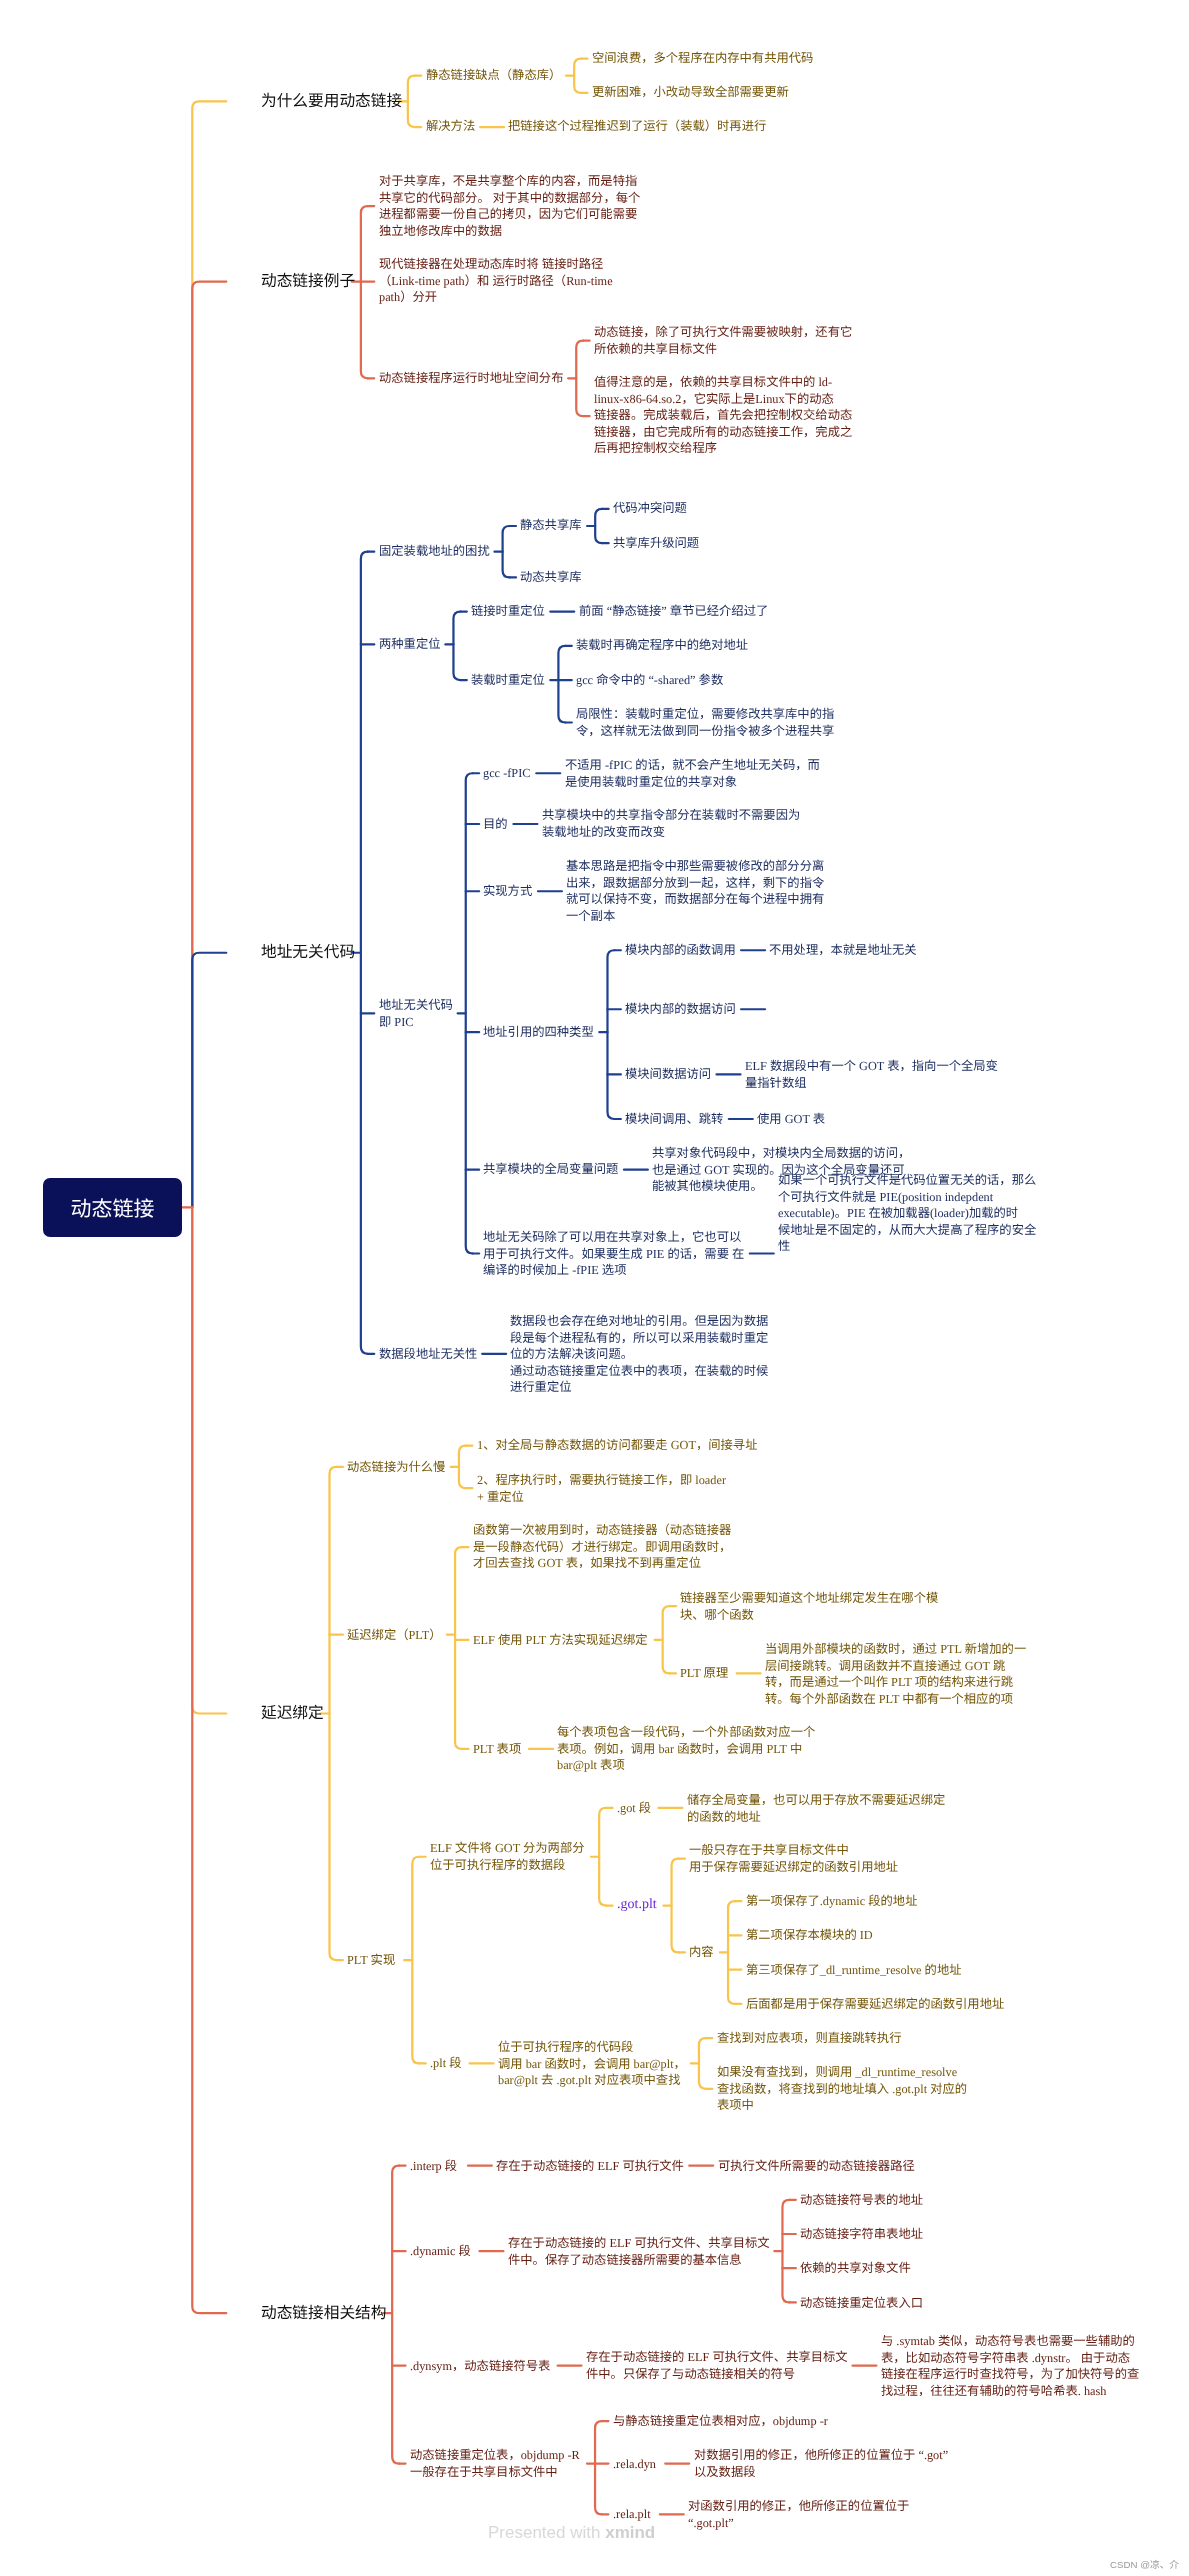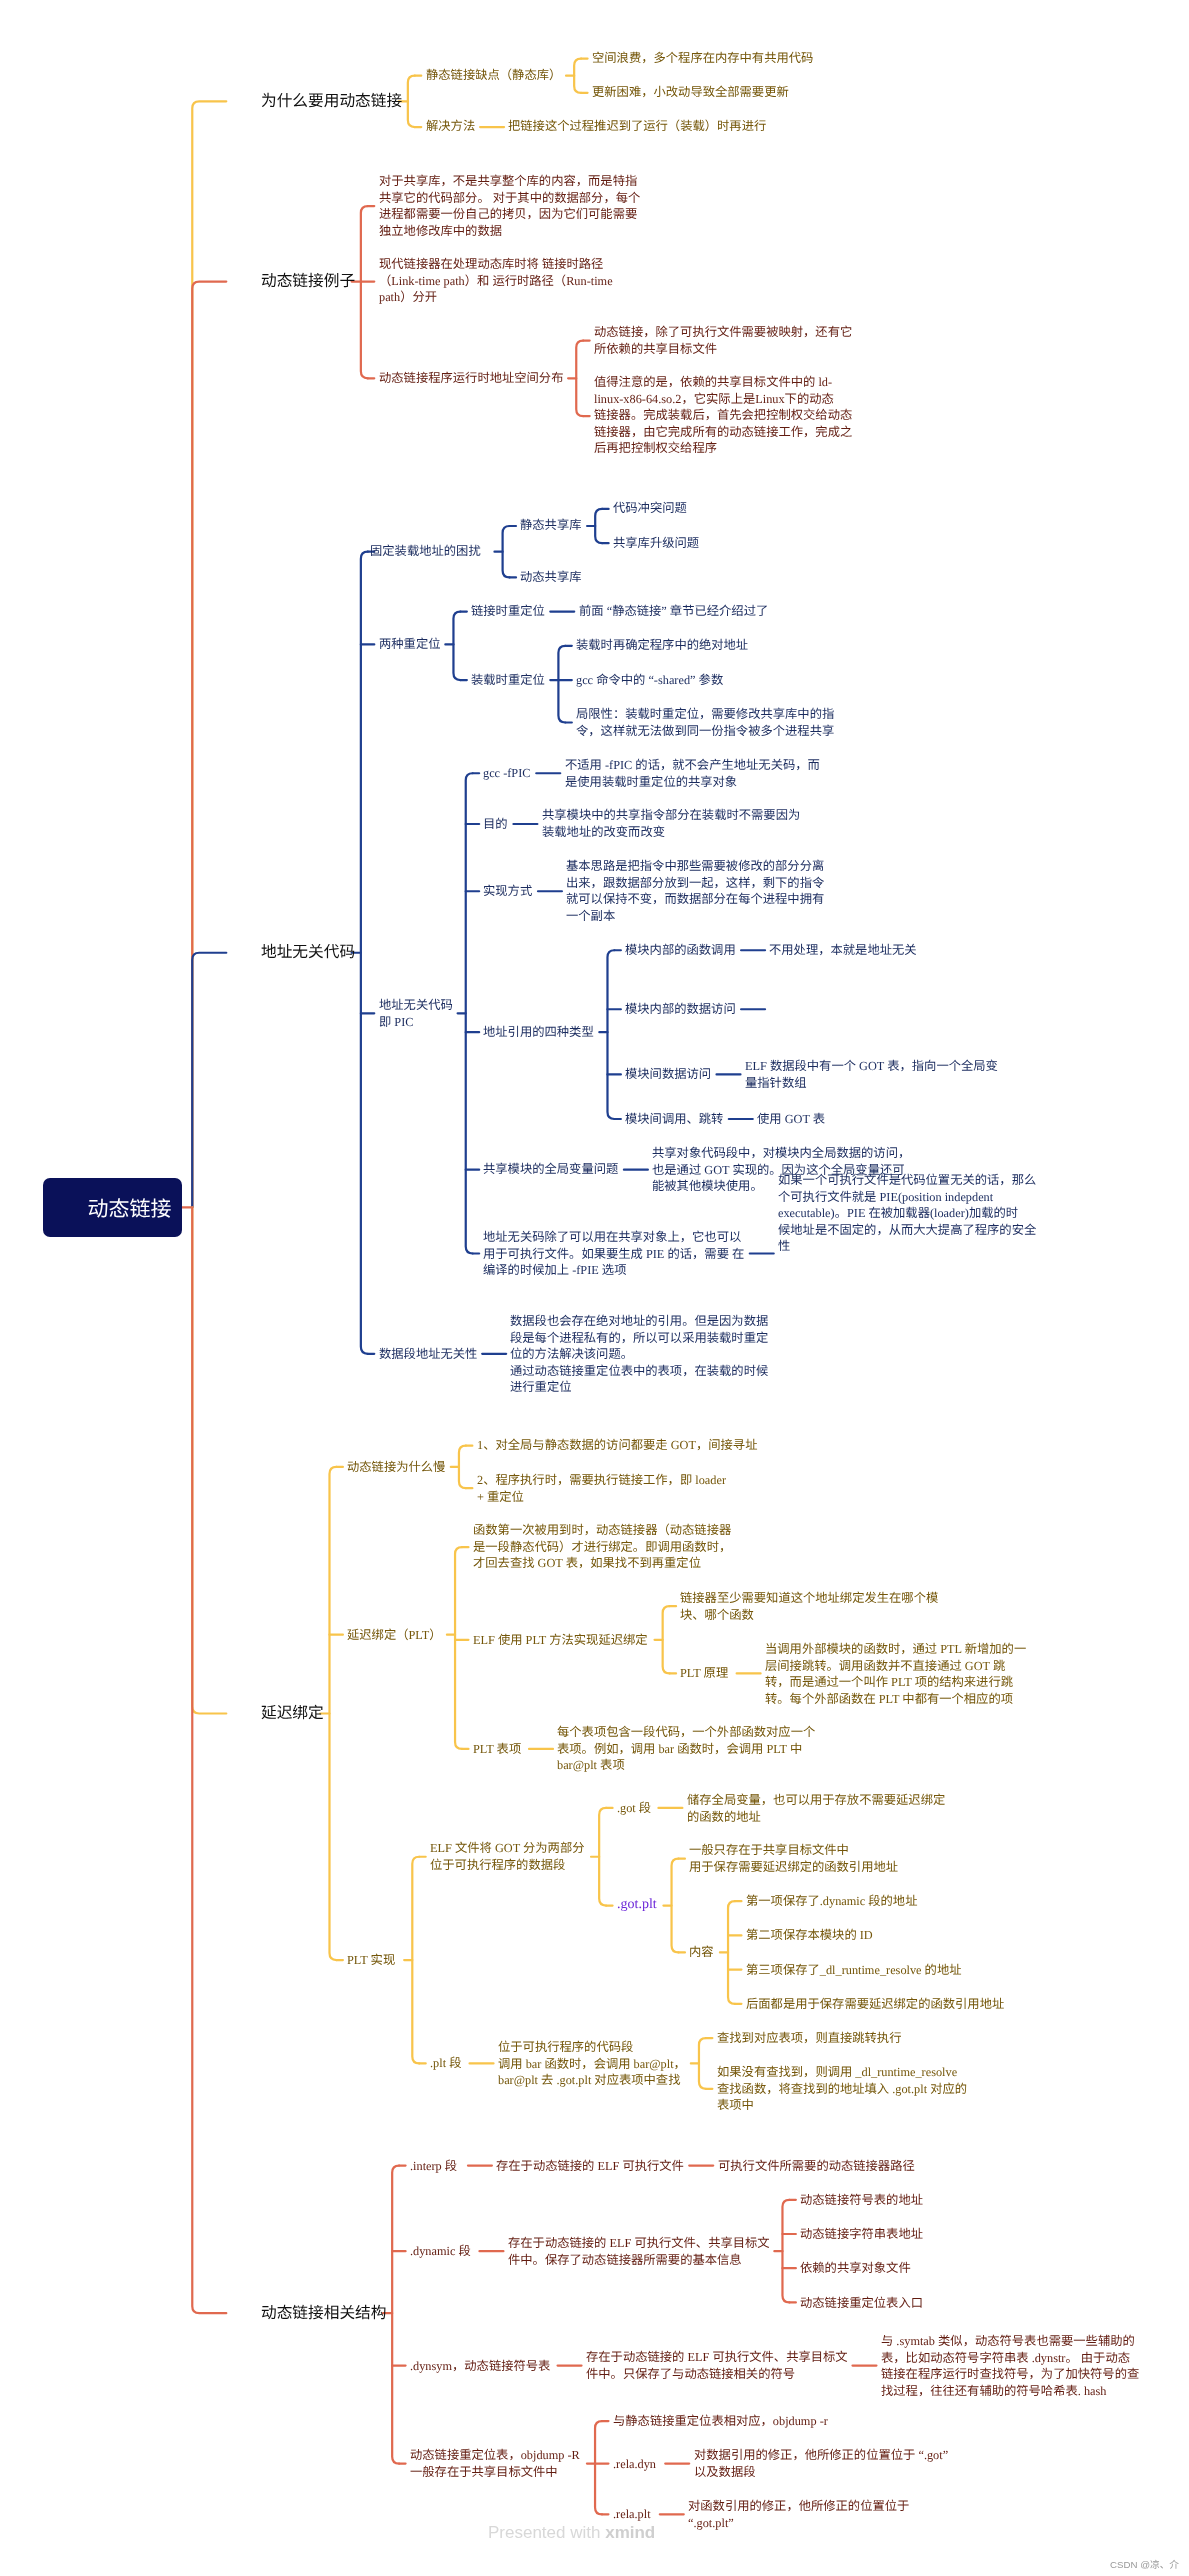--- a/index.html
+++ b/index.html
@@ -9,21 +9,21 @@
      -webkit-font-smoothing:antialiased;-moz-osx-font-smoothing:grayscale;}
 .canvas{position:absolute;left:0;top:0;width:1189px;height:2576px;}
 .wires{position:absolute;left:0;top:0;}
 .node{position:absolute;-webkit-font-smoothing:antialiased;white-space:pre;font-family:"Liberation Serif","DejaVu Serif",serif;text-rendering:geometricPrecision;}
 .node .ln{white-space:pre;}
 .root{position:absolute;left:43px;top:1178px;width:139px;height:59px;
       background:#0A1159;border-radius:7px;}
 .root-label{position:absolute;-webkit-font-smoothing:antialiased;left:43px;top:1178px;width:139px;height:59px;
       display:flex;align-items:center;justify-content:center;
       font-family:"Liberation Sans","DejaVu Sans",sans-serif;
-      font-size:21px;color:#ffffff;text-rendering:geometricPrecision;padding-left:17px;}
+      font-size:21px;color:#ffffff;text-rendering:geometricPrecision;}
 .n1{font-family:"Liberation Sans","DejaVu Sans",sans-serif;margin-left:20px;}
 .wm{position:absolute;left:488px;top:2523px;font-size:17px;color:#D8D8D8;
     font-family:"Liberation Sans","DejaVu Sans",sans-serif;white-space:pre;}
 .wm b{font-weight:700;color:#CFCFCF;}
 .credit{position:absolute;left:1110px;top:2557px;font-size:9.7px;color:#999999;
     font-family:"Liberation Sans","DejaVu Sans",sans-serif;white-space:pre;}
 </style>
 </head>
 <body>
 
@@ -178,21 +178,21 @@
 <div class="node nx" style="left:592px;top:84px;font-size:12.3px;line-height:16.5px;color:#745609"><div class="ln">更新困难，小改动导致全部需要更新</div></div>
 <div class="node nx" style="left:426px;top:118px;font-size:12.3px;line-height:16.5px;color:#745609"><div class="ln">解决方法</div></div>
 <div class="node nx" style="left:508px;top:118px;font-size:12.3px;line-height:16.5px;color:#745609"><div class="ln">把链接这个过程推迟到了运行（装载）时再进行</div></div>
 <div class="node n1" style="left:241px;top:271px;font-size:15.7px;line-height:21px;color:#111"><div class="ln">动态链接例子</div></div>
 <div class="node nx" style="left:379px;top:173px;font-size:12.3px;line-height:16.5px;color:#621C10"><div class="ln">对于共享库，不是共享整个库的内容，而是特指</div><div class="ln">共享它的代码部分。 对于其中的数据部分，每个</div><div class="ln">进程都需要一份自己的拷贝，因为它们可能需要</div><div class="ln">独立地修改库中的数据</div></div>
 <div class="node nx" style="left:379px;top:256px;font-size:12.3px;line-height:16.5px;color:#621C10"><div class="ln">现代链接器在处理动态库时将 链接时路径</div><div class="ln">（Link-time path）和 运行时路径（Run-time</div><div class="ln">path）分开</div></div>
 <div class="node nx" style="left:379px;top:370px;font-size:12.3px;line-height:16.5px;color:#621C10"><div class="ln">动态链接程序运行时地址空间分布</div></div>
 <div class="node nx" style="left:594px;top:324px;font-size:12.3px;line-height:16.5px;color:#621C10"><div class="ln">动态链接，除了可执行文件需要被映射，还有它</div><div class="ln">所依赖的共享目标文件</div></div>
 <div class="node nx" style="left:594px;top:374px;font-size:12.3px;line-height:16.5px;color:#621C10"><div class="ln">值得注意的是，依赖的共享目标文件中的 ld-</div><div class="ln">linux-x86-64.so.2，它实际上是Linux下的动态</div><div class="ln">链接器。完成装载后，首先会把控制权交给动态</div><div class="ln">链接器，由它完成所有的动态链接工作，完成之</div><div class="ln">后再把控制权交给程序</div></div>
 <div class="node n1" style="left:241px;top:942px;font-size:15.7px;line-height:21px;color:#111"><div class="ln">地址无关代码</div></div>
-<div class="node nx" style="left:370px;top:543px;font-size:12.3px;line-height:16.5px;color:#1A2B5E"><div class="ln">固定装载地址的困扰</div></div>
+<div class="node nx" style="left:379px;top:543px;font-size:12.3px;line-height:16.5px;color:#1A2B5E"><div class="ln">固定装载地址的困扰</div></div>
 <div class="node nx" style="left:520px;top:517px;font-size:12.3px;line-height:16.5px;color:#1A2B5E"><div class="ln">静态共享库</div></div>
 <div class="node nx" style="left:613px;top:500px;font-size:12.3px;line-height:16.5px;color:#1A2B5E"><div class="ln">代码冲突问题</div></div>
 <div class="node nx" style="left:613px;top:535px;font-size:12.3px;line-height:16.5px;color:#1A2B5E"><div class="ln">共享库升级问题</div></div>
 <div class="node nx" style="left:520px;top:569px;font-size:12.3px;line-height:16.5px;color:#1A2B5E"><div class="ln">动态共享库</div></div>
 <div class="node nx" style="left:379px;top:636px;font-size:12.3px;line-height:16.5px;color:#1A2B5E"><div class="ln">两种重定位</div></div>
 <div class="node nx" style="left:471px;top:603px;font-size:12.3px;line-height:16.5px;color:#1A2B5E"><div class="ln">链接时重定位</div></div>
 <div class="node nx" style="left:579px;top:603px;font-size:12.3px;line-height:16.5px;color:#1A2B5E"><div class="ln">前面 “静态链接” 章节已经介绍过了</div></div>
 <div class="node nx" style="left:471px;top:672px;font-size:12.3px;line-height:16.5px;color:#1A2B5E"><div class="ln">装载时重定位</div></div>
 <div class="node nx" style="left:576px;top:637px;font-size:12.3px;line-height:16.5px;color:#1A2B5E"><div class="ln">装载时再确定程序中的绝对地址</div></div>
 <div class="node nx" style="left:576px;top:672px;font-size:12.3px;line-height:16.5px;color:#1A2B5E"><div class="ln">gcc 命令中的 “-shared” 参数</div></div>

